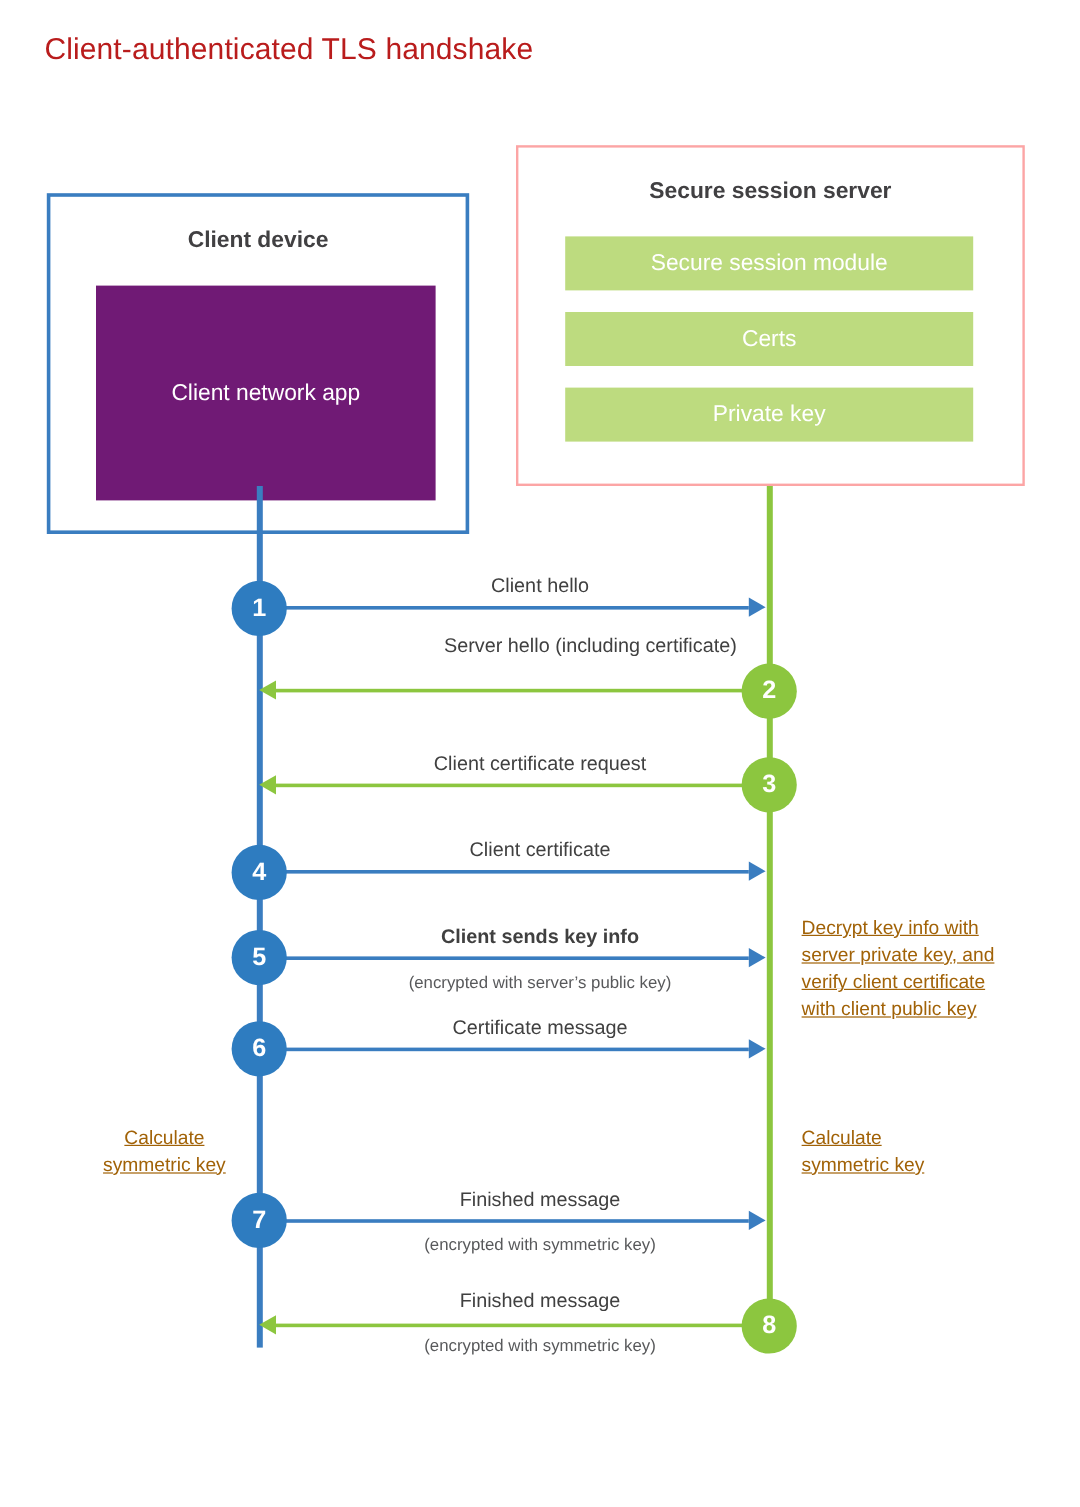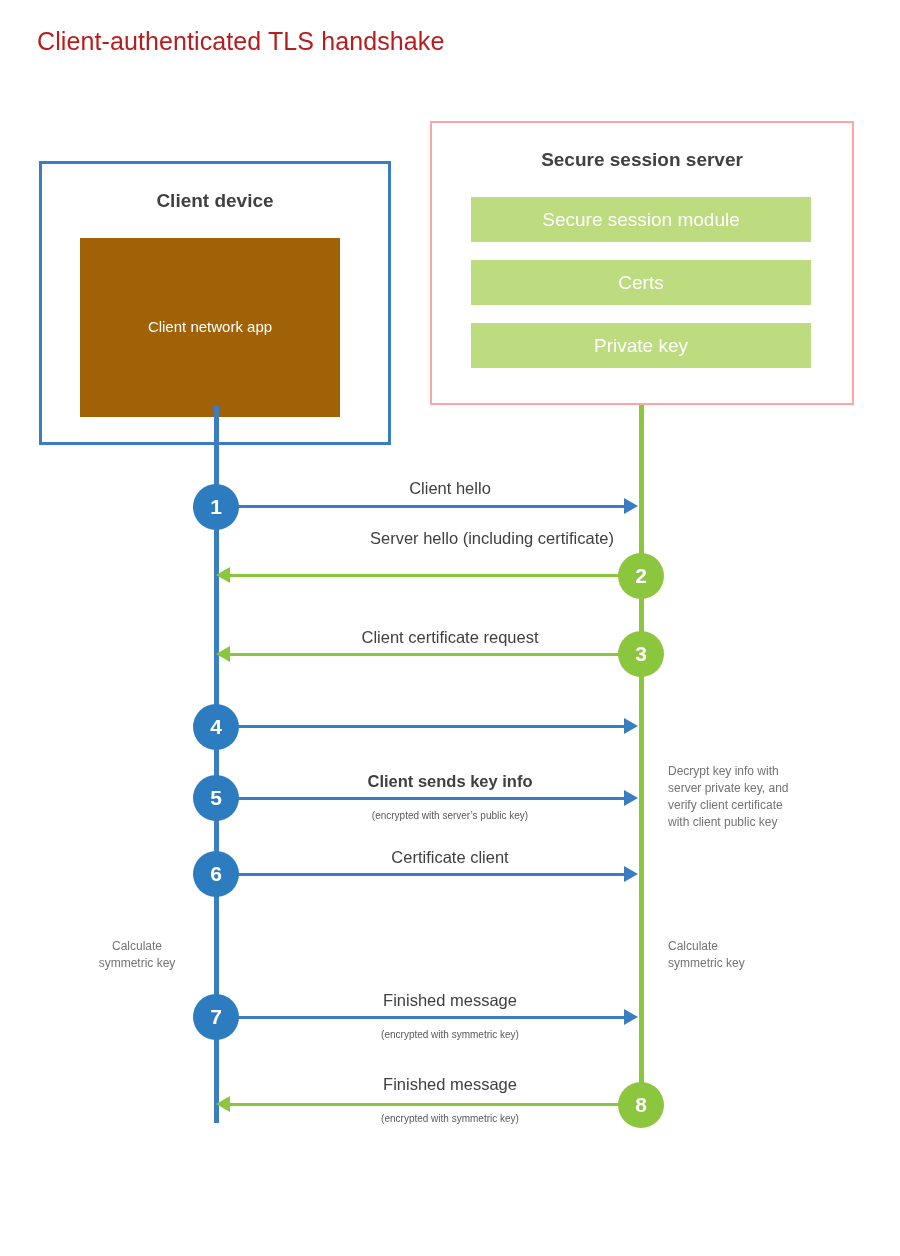--- a/index.html
+++ b/index.html
@@ -60,25 +60,25 @@
     top: 26px;
     text-align: center;
     font-size: 19px;
     font-weight: bold;
     color: #414042;
   }
   #client-app-block {
     position: absolute;
     left: 38px;
     top: 74px;
-    width: 260px;
+    width: 283px;
     height: 179px;
-    background: #a16207;
+    background: #701a75;
     color: #ffffff;
-    font-size: 15px;
+    font-size: 19px;
     display: flex;
     align-items: center;
     justify-content: center;
     text-align: center;
     line-height: 1.35;
     box-sizing: border-box;
     padding: 0 10px;
   }
   .server-module {
     position: absolute;
@@ -158,32 +158,33 @@
     font-size: 16.5px;
     color: #404040;
     white-space: nowrap;
     left: 0;
     width: 900px;
     pointer-events: none;
   }
   .msg-sublabel {
     position: absolute;
     text-align: center;
-    font-size: 10px;
+    font-size: 14px;
     color: #58595b;
     white-space: nowrap;
     left: 0;
     width: 900px;
   }
   .side-note {
     position: absolute;
-    font-size: 12px;
+    font-size: 16px;
     line-height: 1.42;
-    color: #737373;
+    color: #a16207;
     white-space: pre-line;
+    text-decoration: underline;
   }
   .side-note.left-note { text-align: center; }
   .side-note.right-note { text-align: left; }
 </style>
 </head>
 <body>
 
 <div id="diagram-root">
 
   <div class="page-title">Client-authenticated TLS handshake</div>
@@ -212,31 +213,32 @@
   <div class="msg-label" style="top:529px;margin-left:42px;">Server hello (including certificate)</div>
   <div class="msg-line from-server" style="left:230px; top:574px; width:411px;"></div>
   <div class="arrowhead left" style="left:216px; top:567px;"></div>
   <div class="step-badge server-side" style="left:618px; top:553px;">2</div>
 
   <div class="msg-label" style="top:628px;">Client certificate request</div>
   <div class="msg-line from-server" style="left:230px; top:653px; width:411px;"></div>
   <div class="arrowhead left" style="left:216px; top:646px;"></div>
   <div class="step-badge server-side" style="left:618px; top:631px;">3</div>
 
+  <div class="msg-label" style="top:699px;">Client certificate</div>
   <div class="msg-line from-client" style="left:216px; top:725px; width:408px;"></div>
   <div class="arrowhead right" style="left:624px; top:718px;"></div>
   <div class="step-badge client-side" style="left:193px; top:704px;">4</div>
 
   <div class="msg-label" style="top:772px;font-weight:bold;">Client sends key info</div>
   <div class="msg-line from-client" style="left:216px; top:797px; width:408px;"></div>
   <div class="arrowhead right" style="left:624px; top:790px;"></div>
   <div class="step-badge client-side" style="left:193px; top:775px;">5</div>
   <div class="msg-sublabel" style="top:810px;">(encrypted with server’s public key)</div>
 
-  <div class="msg-label" style="top:848px;">Certificate client</div>
+  <div class="msg-label" style="top:848px;">Certificate message</div>
   <div class="msg-line from-client" style="left:216px; top:873px; width:408px;"></div>
   <div class="arrowhead right" style="left:624px; top:866px;"></div>
   <div class="step-badge client-side" style="left:193px; top:851px;">6</div>
 
   <div class="side-note right-note" style="left:668px; top:763px; width:175px;">Decrypt key info with
 server private key, and
 verify client certificate
 with client public key</div>
   <div class="side-note left-note" style="left:78px; top:938px; width:118px;">Calculate
 symmetric key</div>

